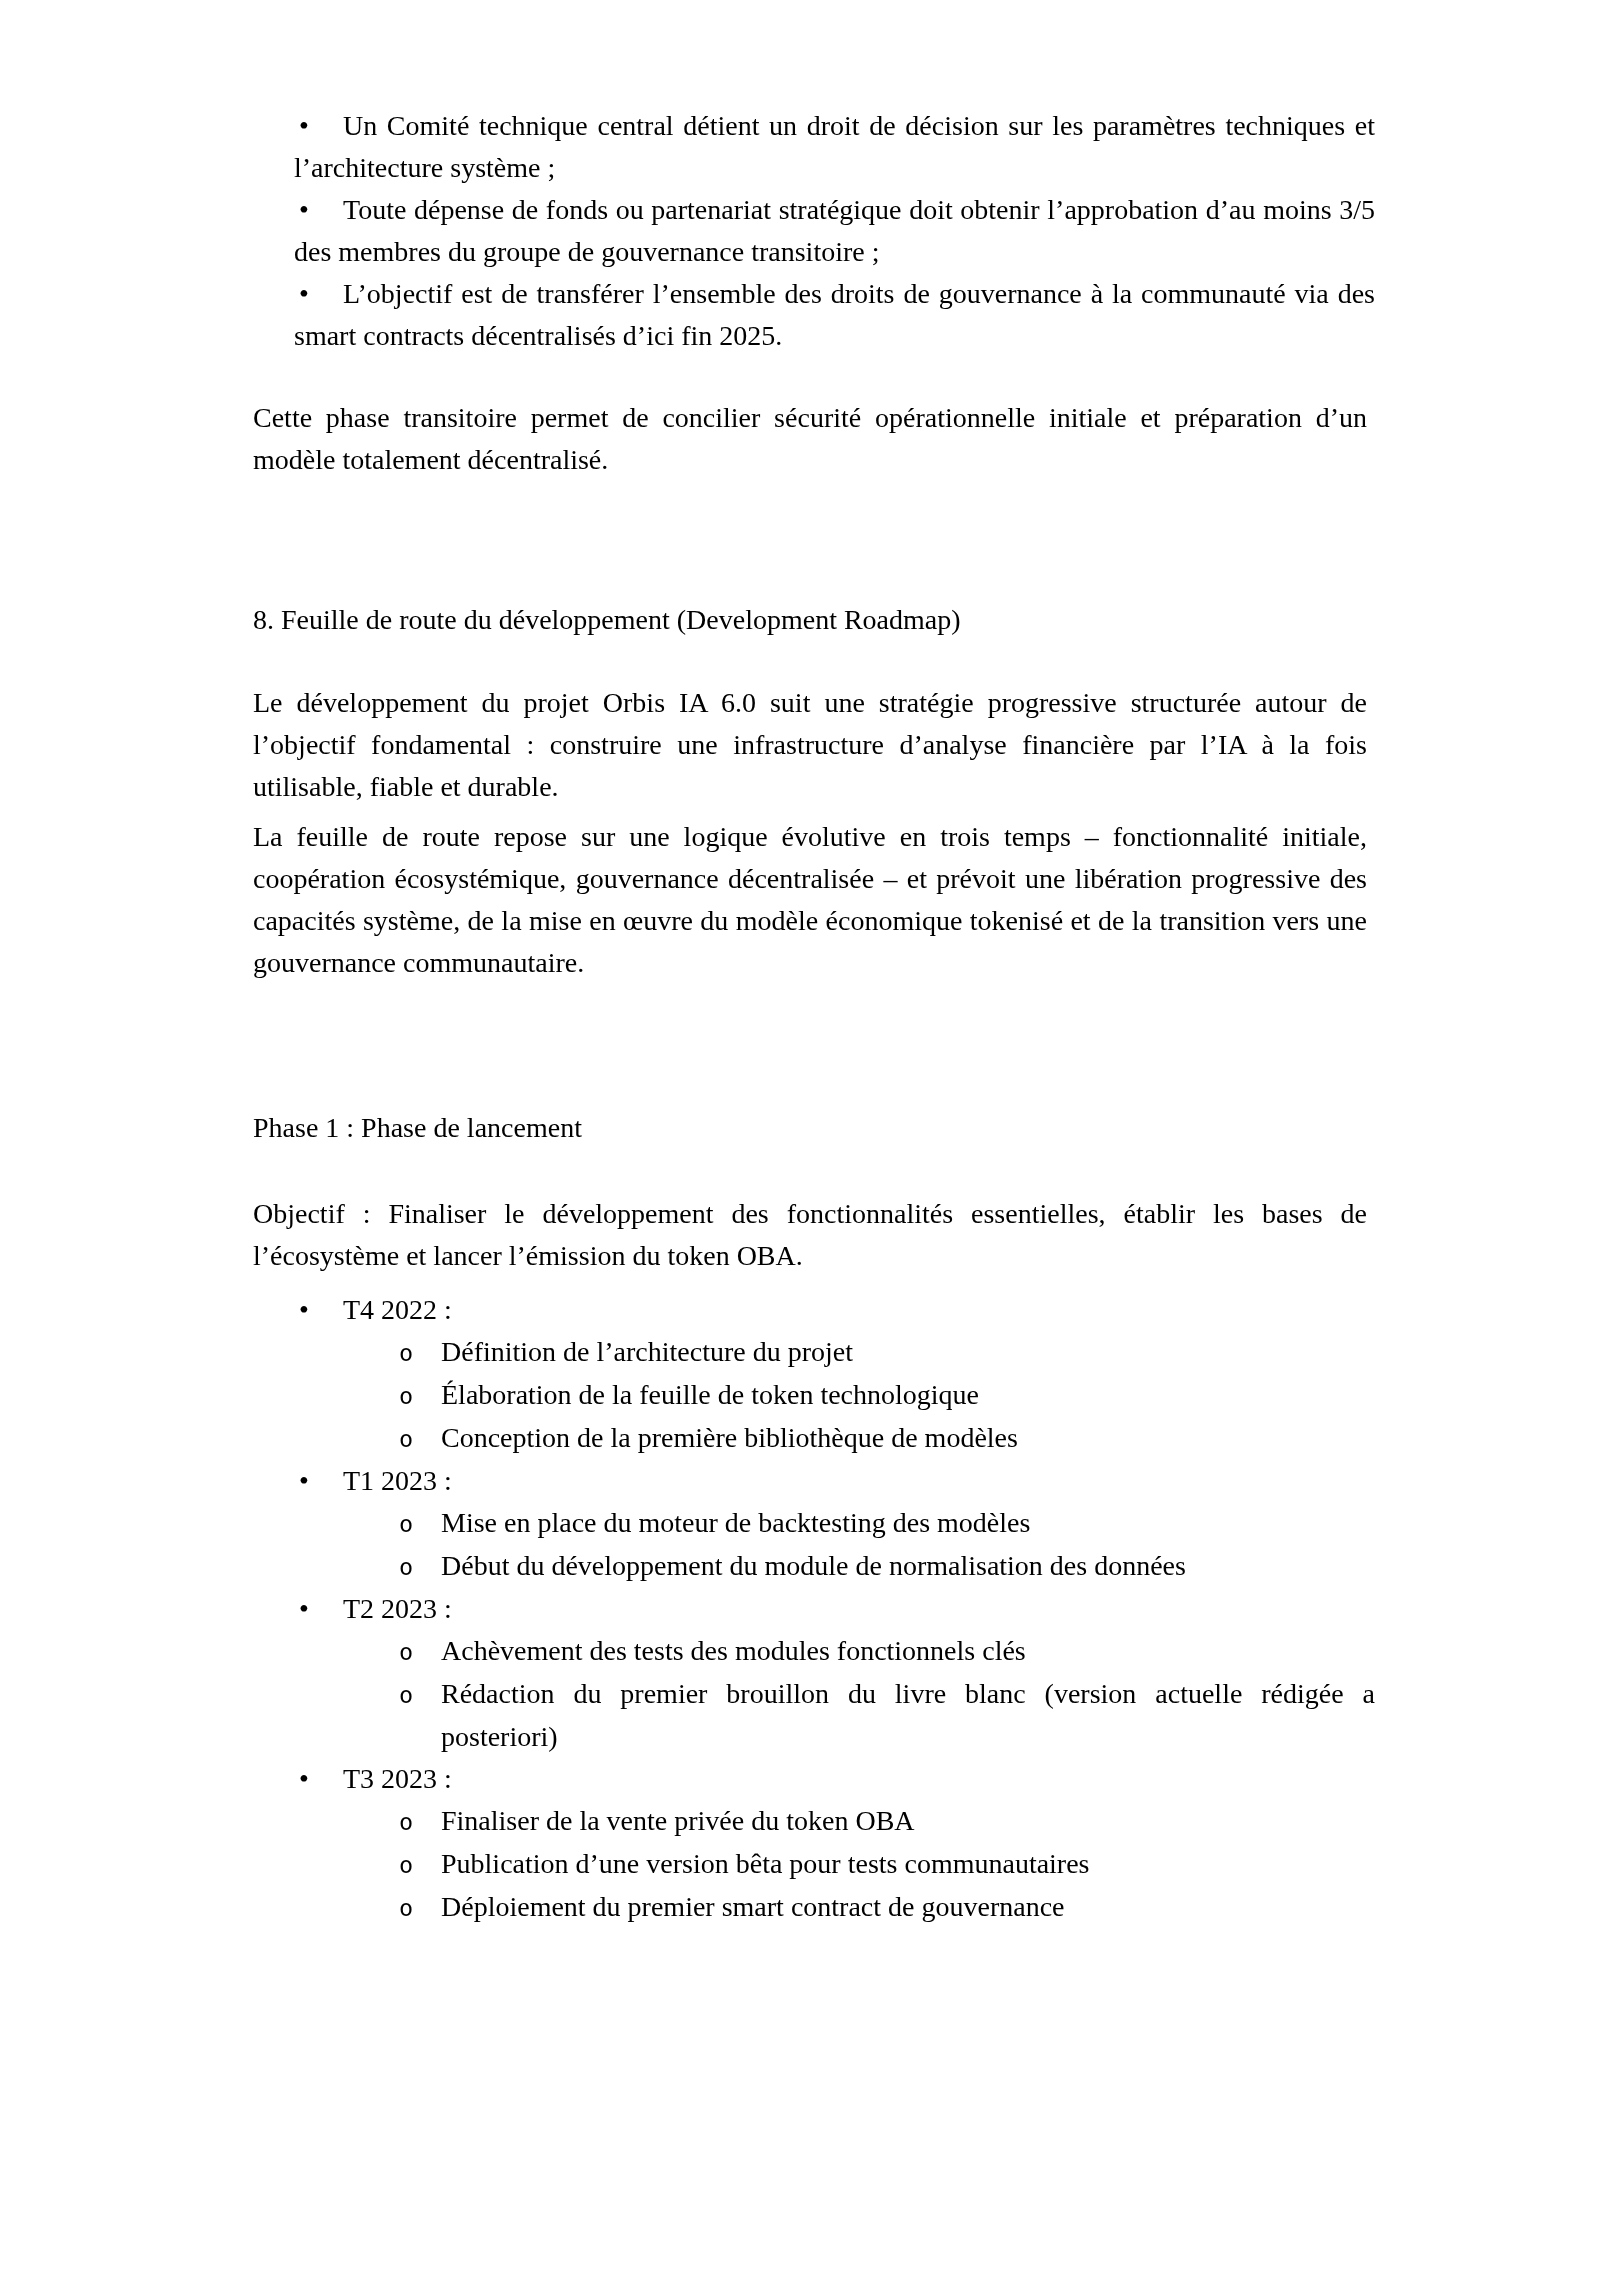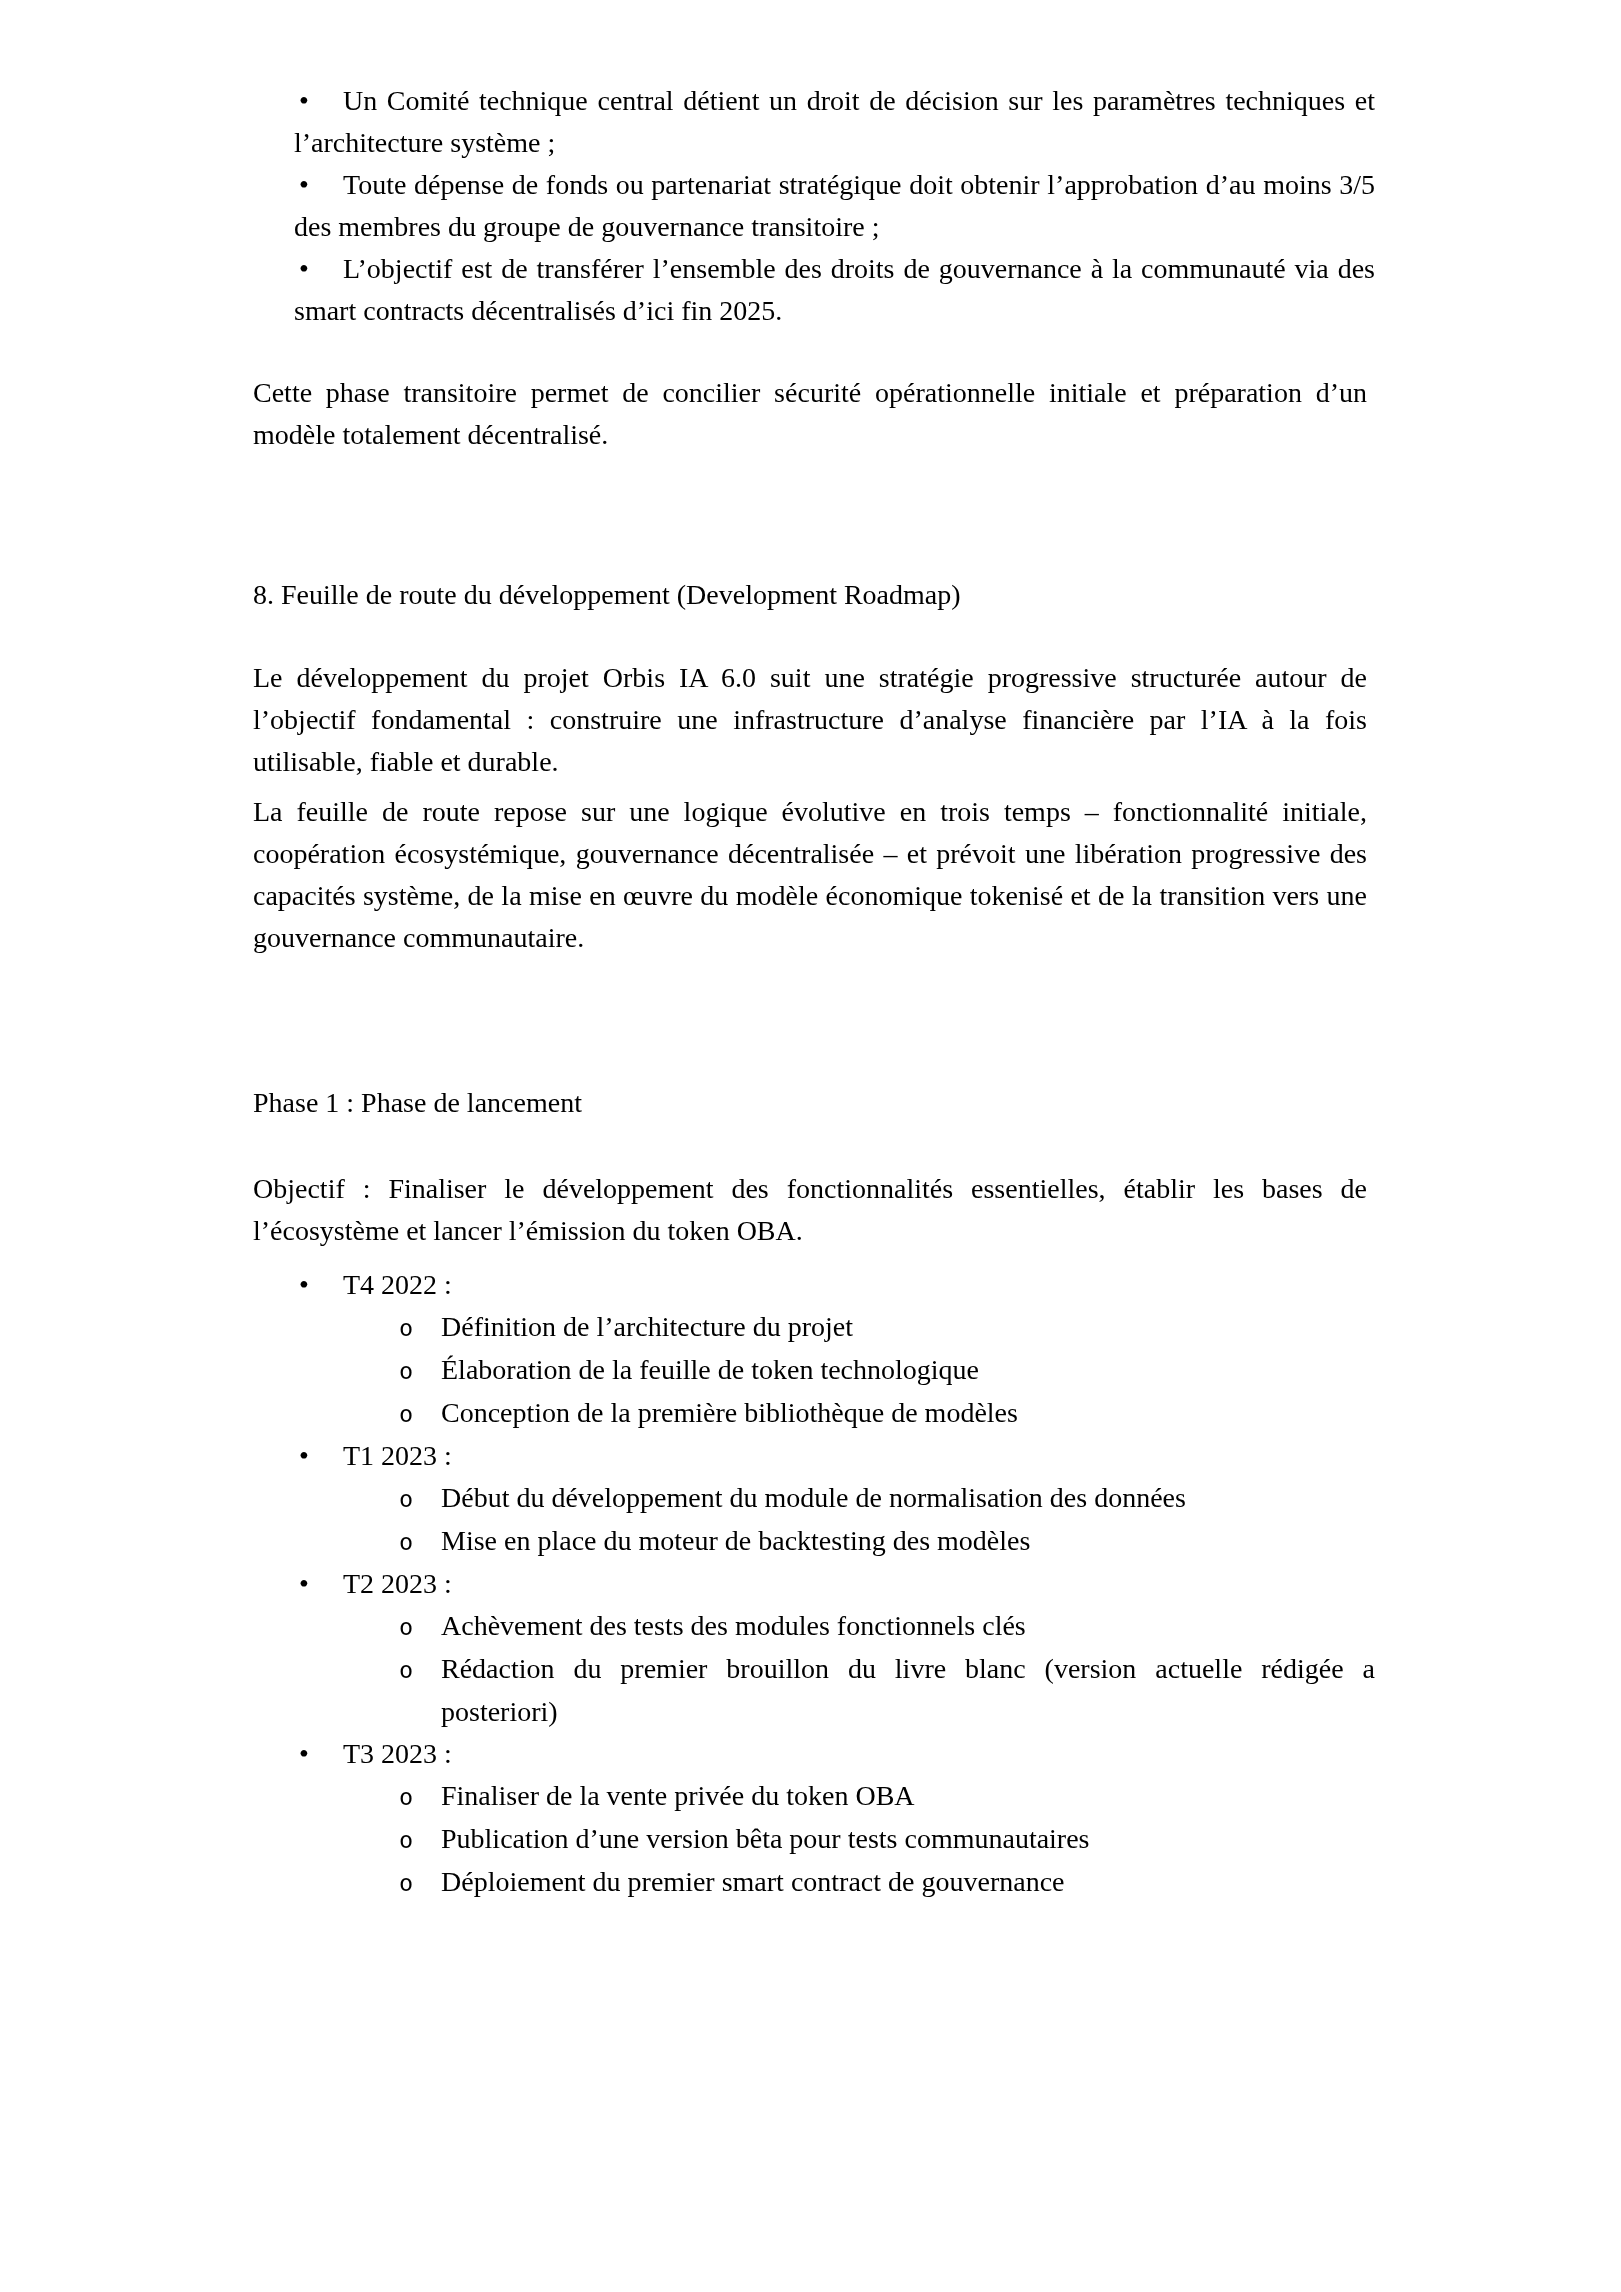--- a/index.html
+++ b/index.html
@@ -6,21 +6,21 @@
   .page {
     position: relative;
     width: 1621px;
     height: 2293px;
     background: #ffffff;
     color: #000000;
     font-family: "Liberation Serif", "DejaVu Serif", serif;
     font-size: 28px;
     line-height: 42px;
     box-sizing: border-box;
-    padding: 80px 246px 0 245px;
+    padding: 105px 246px 0 245px;
     overflow: hidden;
   }
   .page p { margin: 8px; text-align: justify; }
 
   
   .li1 { margin-left: 49px; text-align: justify; }
   .m1  { display: inline-block; width: 49px; text-indent: 4.9px; }
 
   
   .li2 { margin-left: 196px; text-indent: -42px; text-align: justify; }
@@ -74,24 +74,24 @@
       <span class="m2">o</span><span>Élaboration de la feuille de token technologique</span>
     </div>
     <div class="li2">
       <span class="m2">o</span><span>Conception de la première bibliothèque de modèles</span>
     </div>
 
     <div class="li1">
       <span class="m1">•</span><span>T1 2023&nbsp;:</span>
     </div>
     <div class="li2">
-      <span class="m2">o</span><span>Début du développement du module de normalisation des données</span>
+      <span class="m2">o</span><span>Mise en place du moteur de backtesting des modèles</span>
     </div>
     <div class="li2">
-      <span class="m2">o</span><span>Mise en place du moteur de backtesting des modèles</span>
+      <span class="m2">o</span><span>Début du développement du module de normalisation des données</span>
     </div>
 
     <div class="li1">
       <span class="m1">•</span><span>T2 2023&nbsp;:</span>
     </div>
     <div class="li2">
       <span class="m2">o</span><span>Achèvement des tests des modules fonctionnels clés</span>
     </div>
     <div class="li2">
       <span class="m2">o</span><span>Rédaction du premier brouillon du livre blanc (version actuelle rédigée a posteriori)</span>

